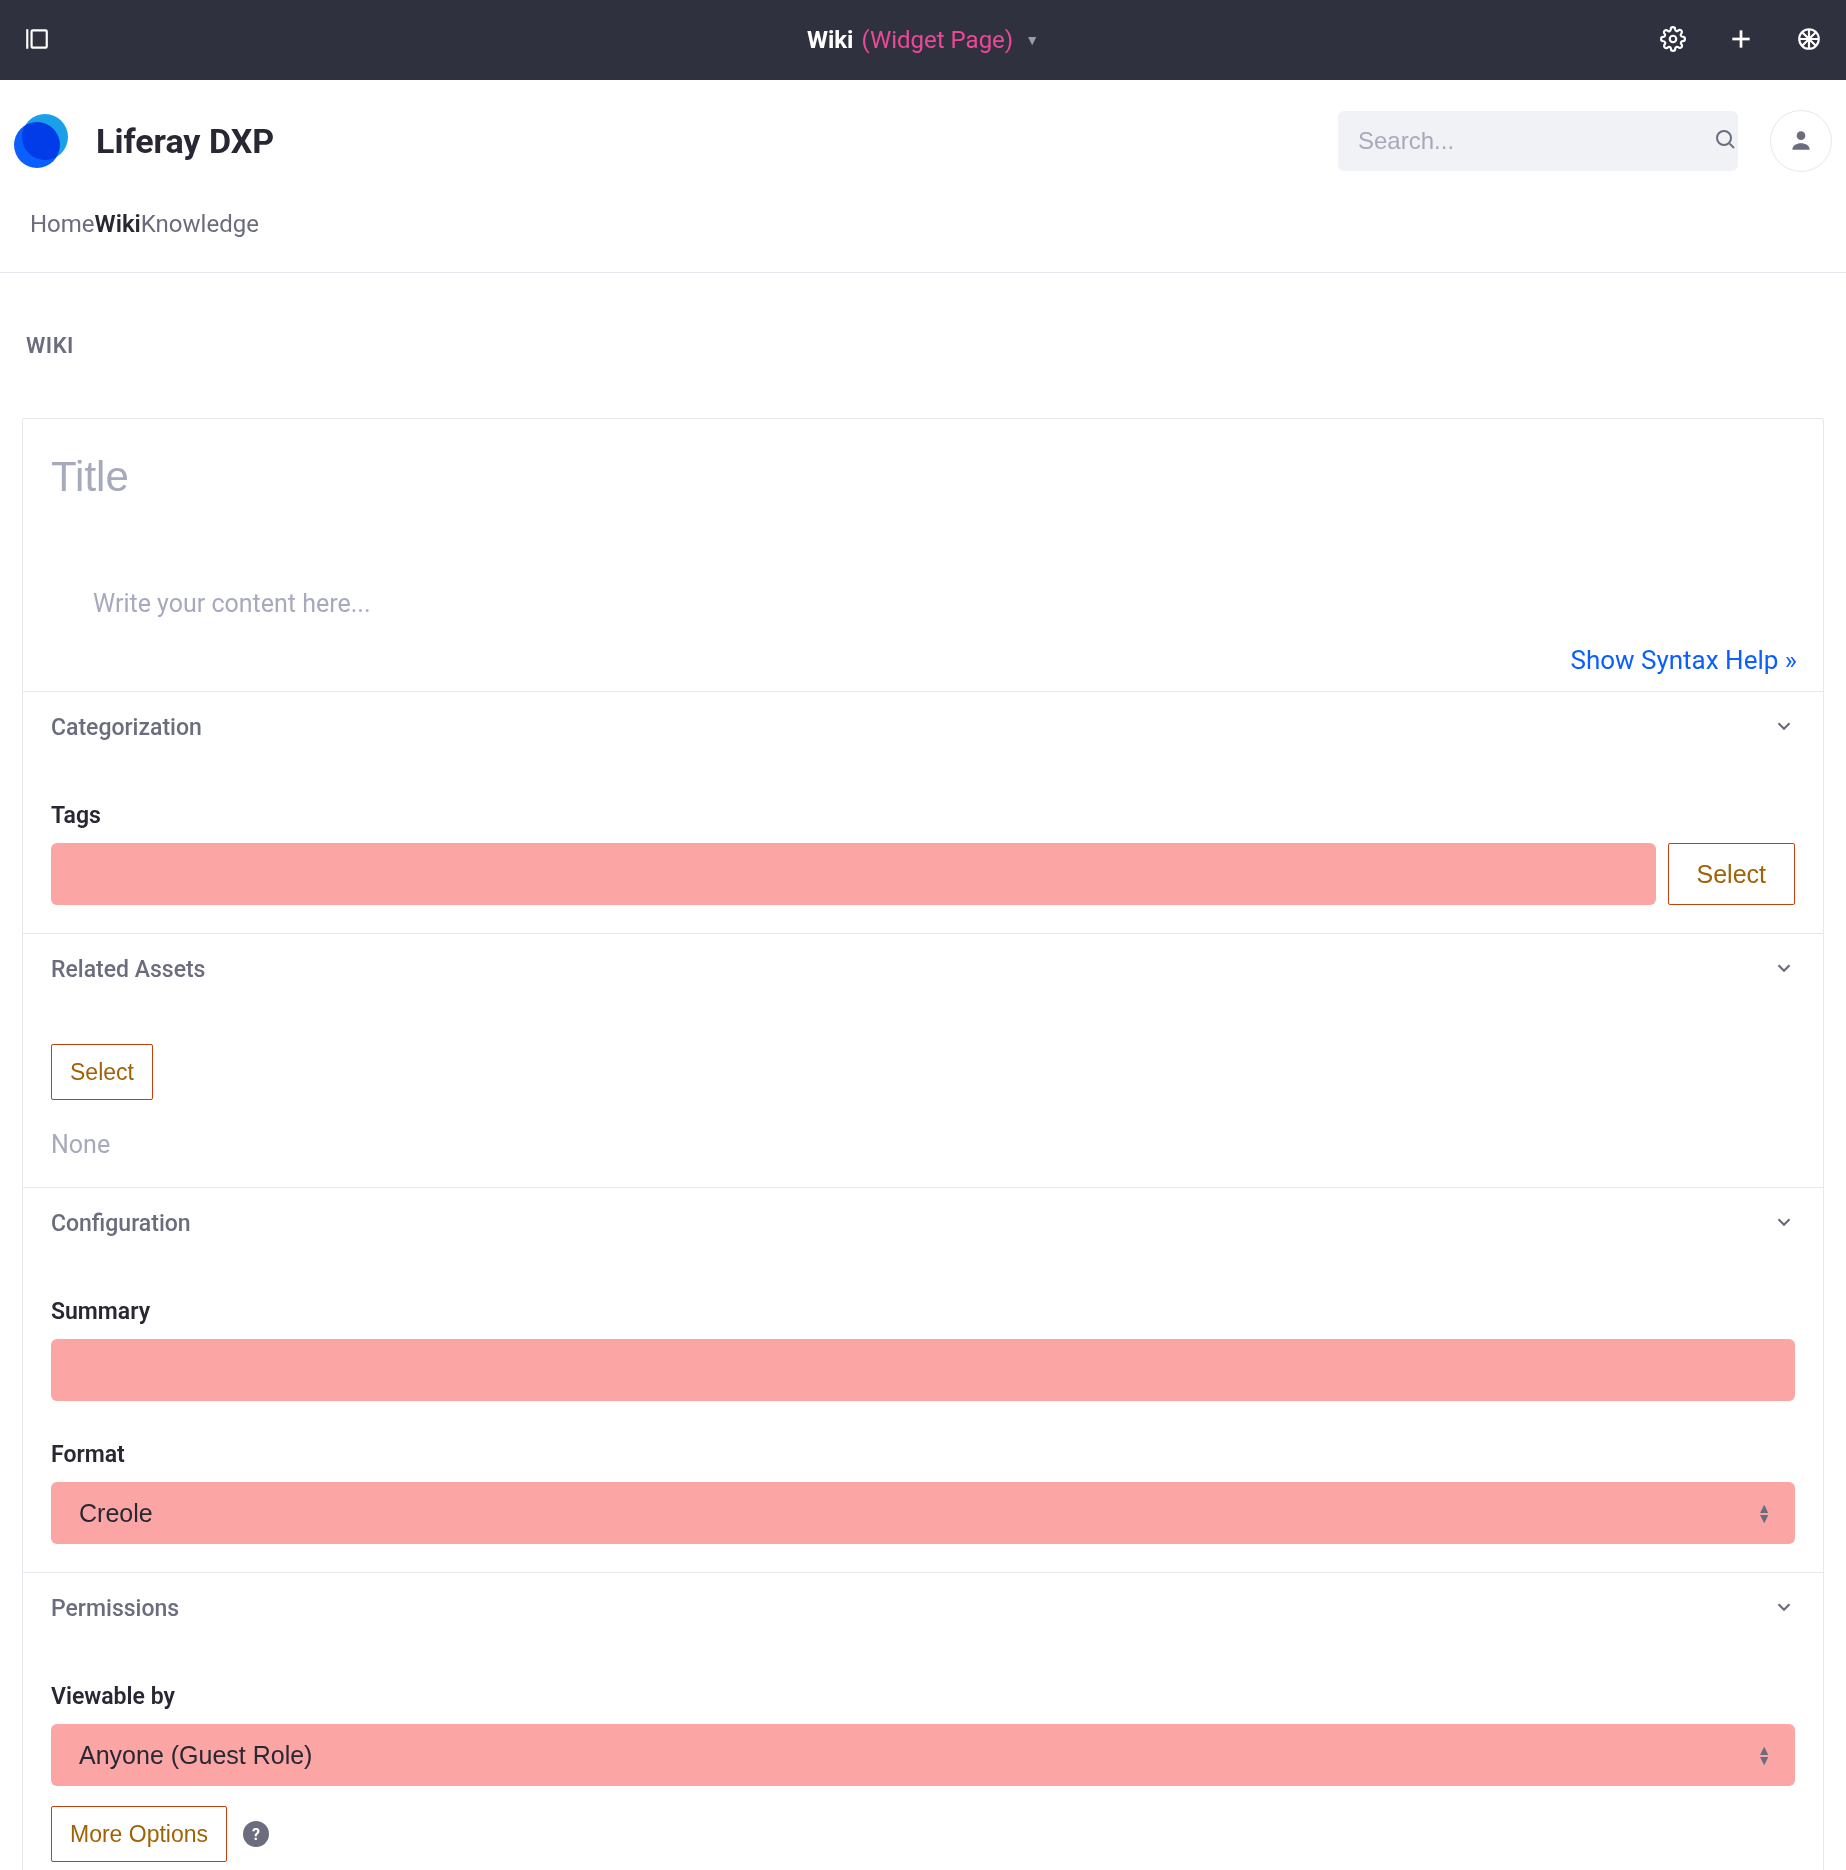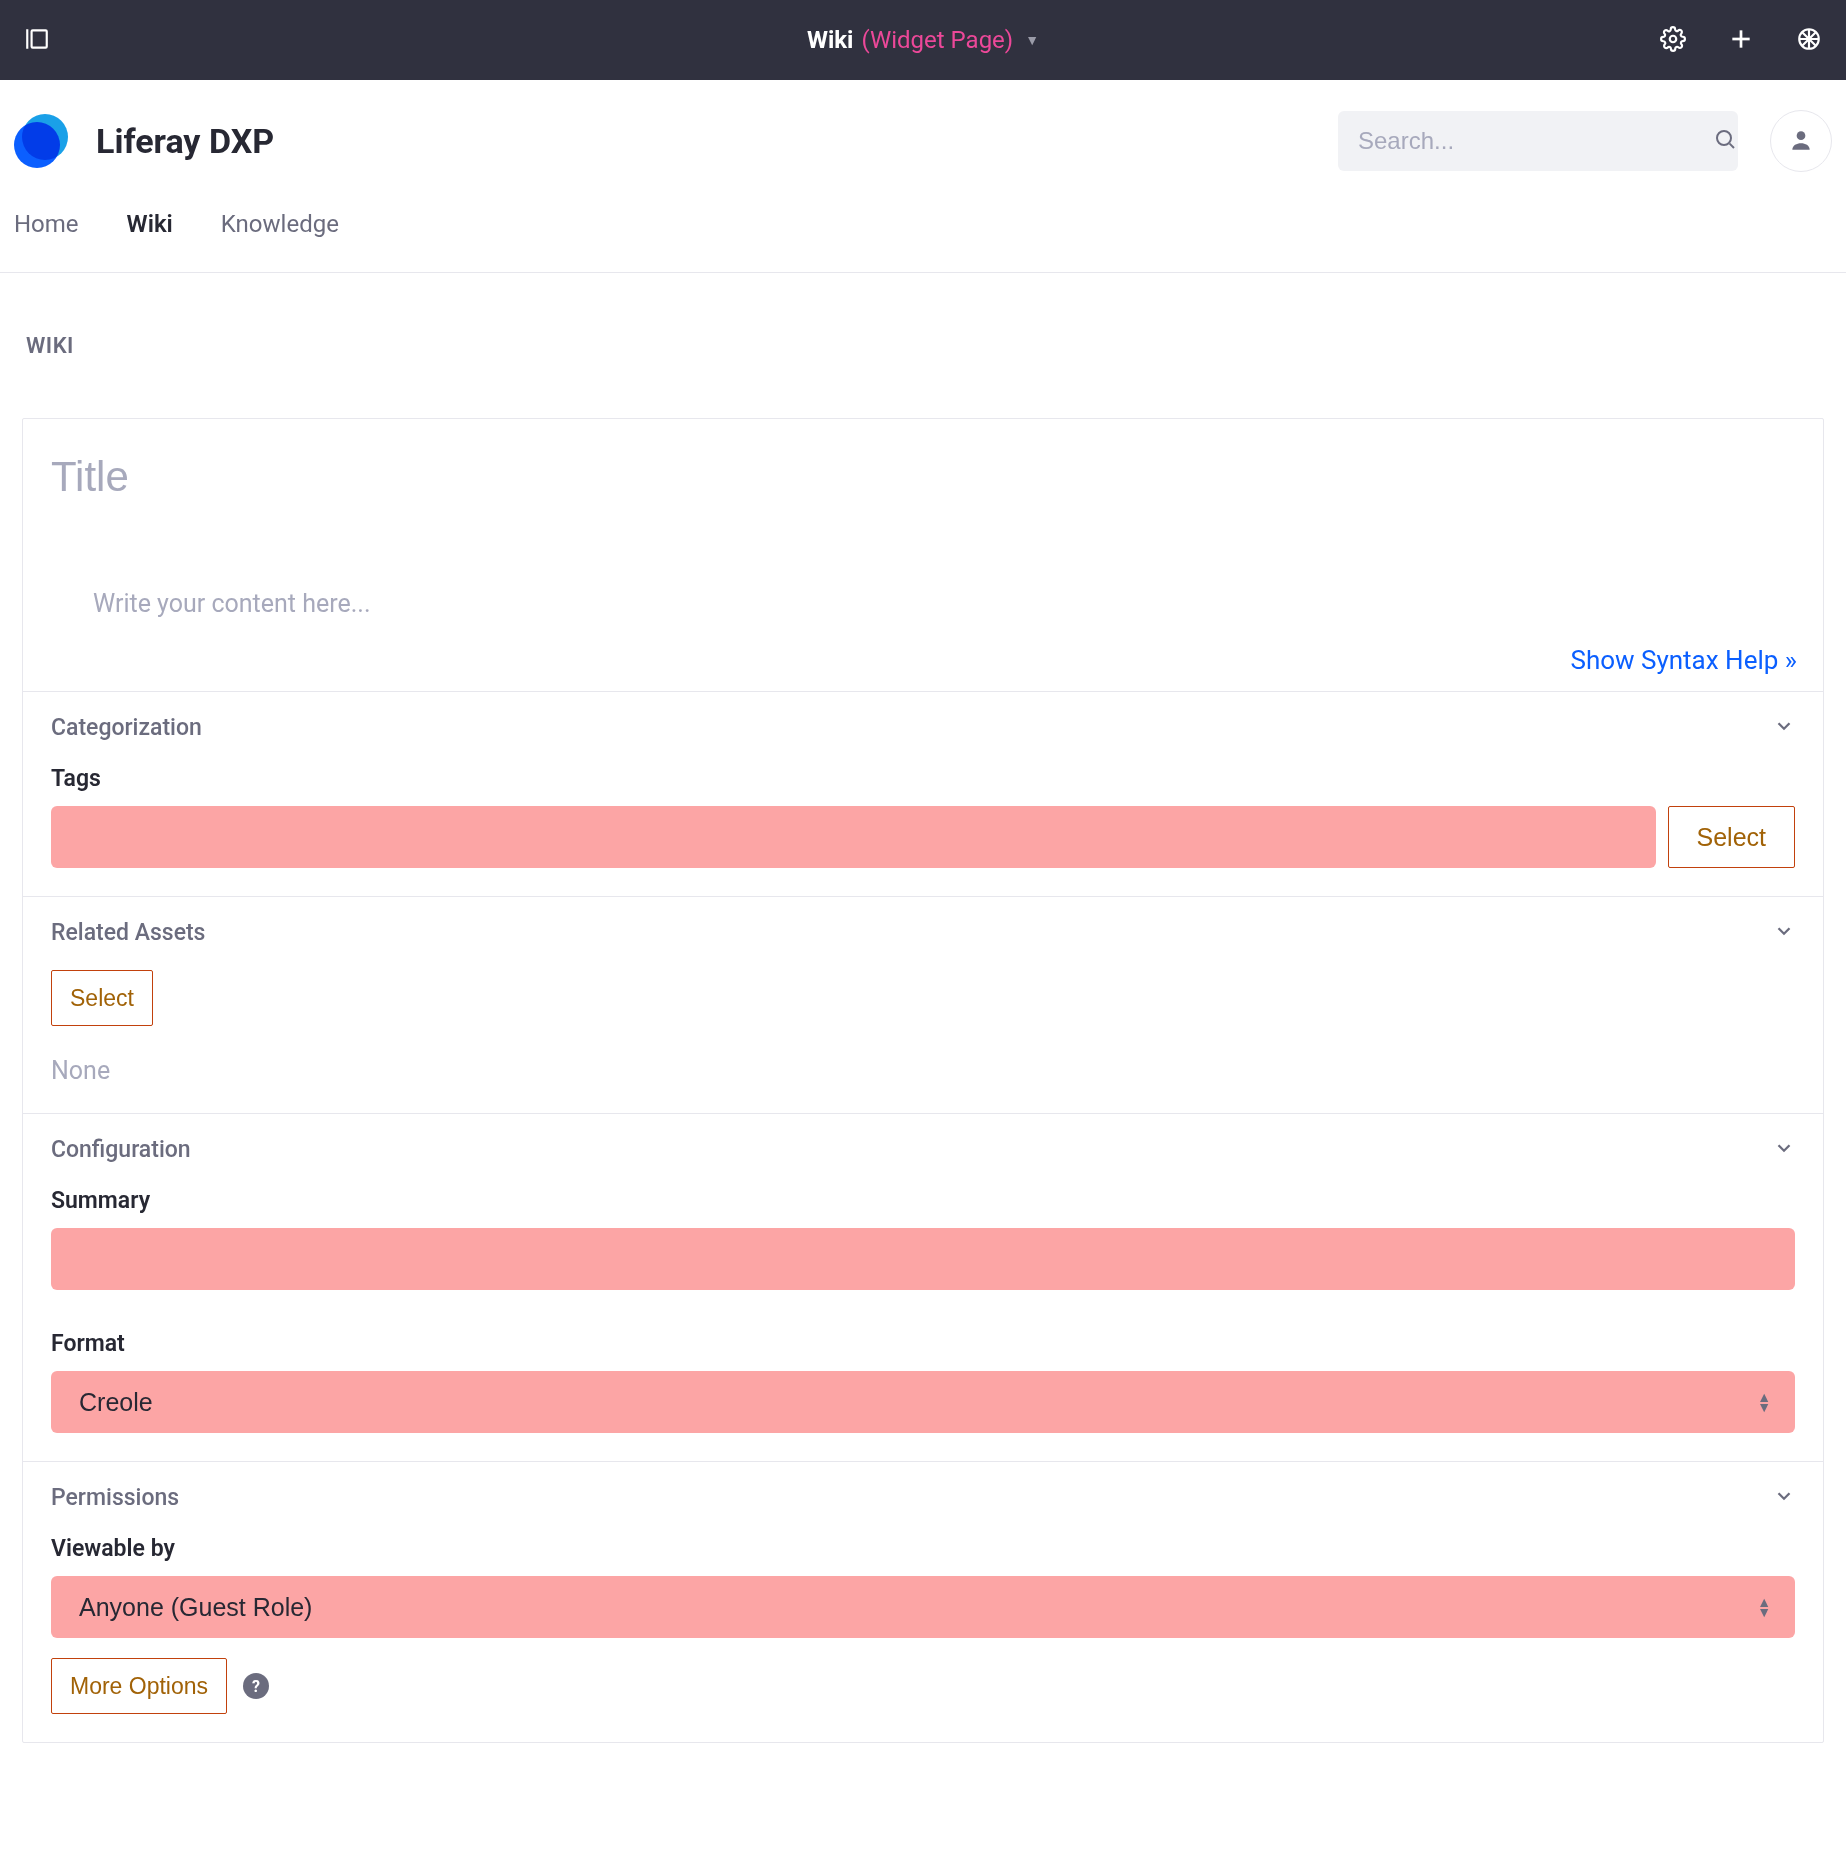--- a/index.html
+++ b/index.html
@@ -65,21 +65,21 @@
   }
   .search-wrap input::placeholder { color:#A7A9BC; }
   .search-wrap svg { width:24px; height:24px; stroke:#6B6C7E; fill:none; stroke-width:2;}
   .user-btn {
     width:62px; height:62px; border-radius:50%; border:1px solid #E7E7ED;
     display:flex; align-items:center; justify-content:center; background:#fff; cursor:pointer;
   }
   .user-btn svg { width:26px; height:26px; fill:#6B6C7E; }
   
   .nav-tabs {
-    display:flex; gap:48px; padding: 18px 28px 34px 14px;
+    display:flex; padding: 18px 28px 34px 14px; margin-left: 16px;
   }
   .nav-tabs a {
     font-size:24px; color:#6B6C7E; text-decoration:none; cursor:pointer;
   }
   .nav-tabs a.active { color:#272833; font-weight:600; }
   .hr-sep { border:none; border-top:1px solid #E7E7ED; }
   
   .page-body { padding: 60px 22px 0 22px; }
   .page-label {
     font-size:22px; font-weight:600; color:#6B6C7E; letter-spacing:0.5px;
@@ -105,21 +105,21 @@
   .syntax-help-row { text-align:right; padding: 10px 26px 16px 0;}
   .syntax-help-link { color:#0B5FFF; font-size:26px; text-decoration:none; cursor:pointer;}
   
   .panel { border-top:1px solid #E7E7ED; }
   .panel-header {
     display:flex; align-items:center; justify-content:space-between;
     padding:22px 28px; cursor:pointer;
   }
   .panel-title { font-size:23px; color:#6B6C7E; font-weight:500;}
   .panel-caret svg { width:22px; height:22px; stroke:#6B6C7E; fill:none; stroke-width:2.5;}
-  .panel-body { padding: 2px 28px 28px 28px; }
+  .panel-body { padding: 2px 28px 28px 28px; margin-top: 37px; }
   .field-label { font-size:23px; font-weight:600; color:#272833; margin-bottom:14px; display:block;}
   .row-flex { display:flex; gap:12px; align-items:stretch;}
   .text-input, .select-input {
     background:#fca5a5; border:none; border-radius:6px;
     height:62px; font-size:25px; padding:0 28px; color:#272833;
     width:100%; outline:none;
   }
   .select-wrap { position:relative; width:100%; }
   .select-wrap .select-arrows {
     position:absolute; right:24px; top:50%; transform:translateY(-50%);

